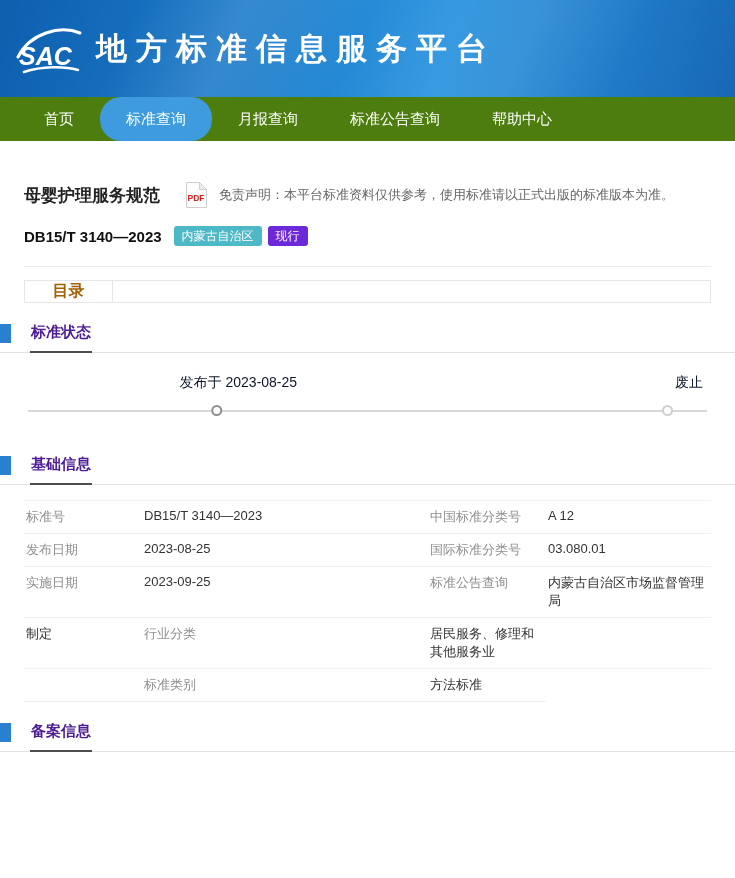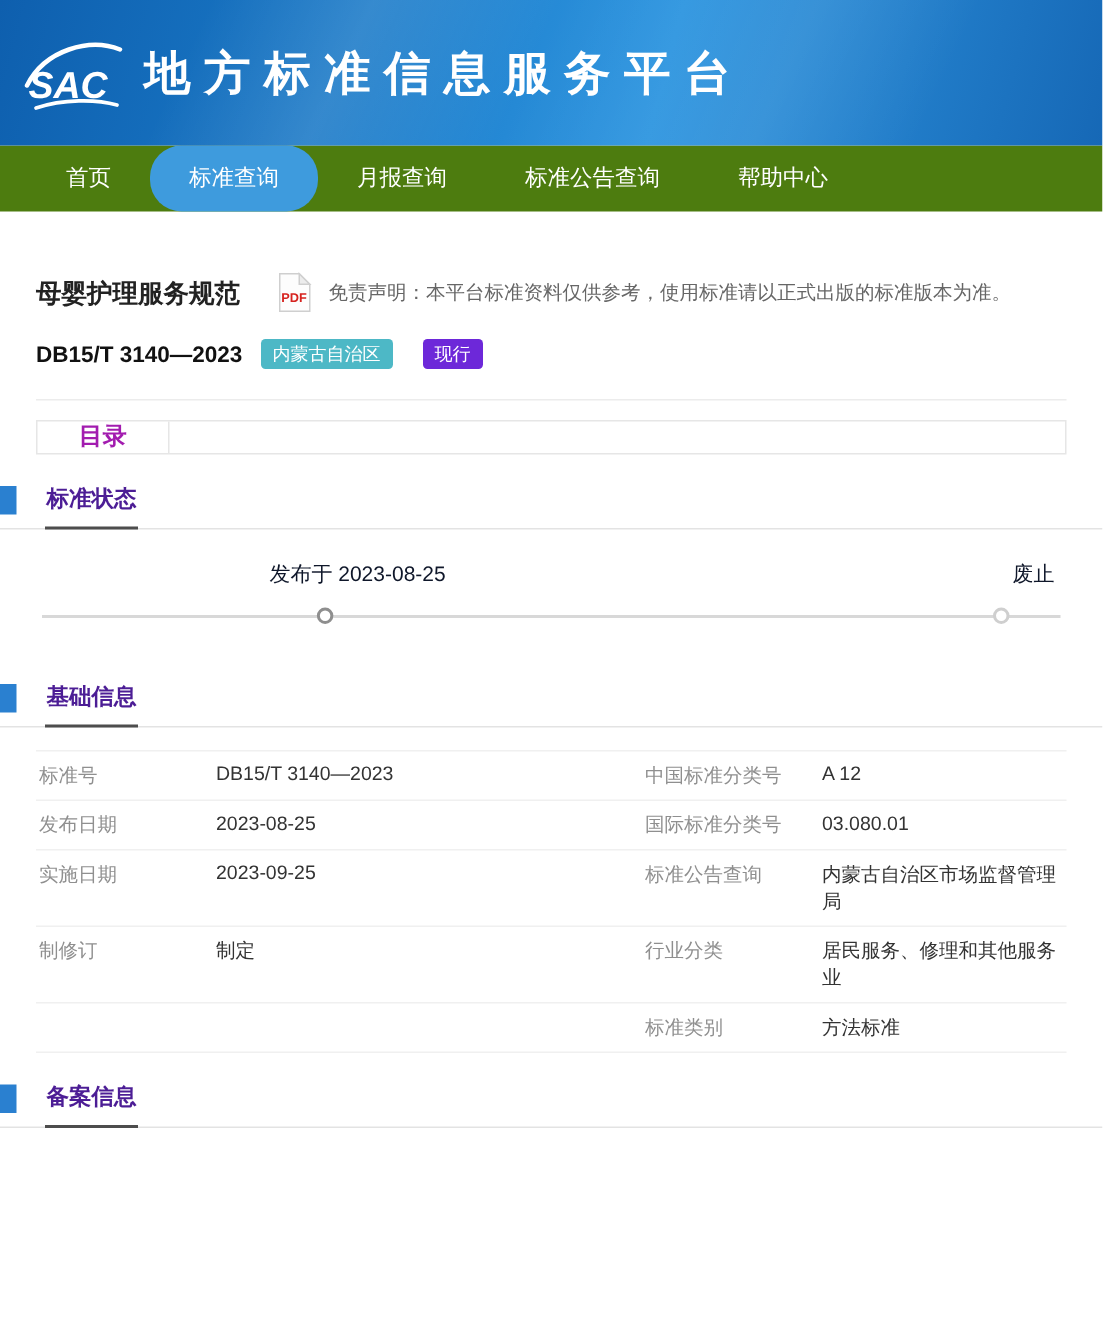--- a/index.html
+++ b/index.html
@@ -33,30 +33,30 @@
   .nav-item.active { background:#3e9bdd;border-radius:21px; }
 
   
   .doc-title-row { display:flex; align-items:center; gap:10px; margin:40px 24px 0; }
   .doc-title { font-size:17px; margin:0; color:#222; }
   .pdf-icon { margin-left:14px; display:inline-flex; cursor:pointer; }
   .disclaimer { font-size:13px; color:#666; }
 
   .doc-number-row { display:flex; align-items:center; gap:6px; margin:17px 24px 0; }
   .std-number { font-weight:bold; font-size:15px; color:#111; }
-  .badges { display:inline-flex; gap:20px; margin-left:6px; }
+  .badges { display:inline-flex; gap:6px; margin-left:6px; }
   .badge { font-size:12px; color:#fff; padding:2px 8px; border-radius:3px; line-height:16px; white-space:nowrap; }
 
   .top-divider { border-top:1px solid #ececec; margin:20px 24px 0; }
 
   
   .toc { display:flex; border:1px solid #e6e6e6; margin:13px 24px 0; }
   .toc-label {
     width:88px; display:flex; align-items:center; justify-content:center;
-    border-right:1px solid #e6e6e6; font-weight:bold; font-size:16px; color:#a21caf;
+    border-right:1px solid #e6e6e6; font-weight:bold; font-size:16px; color:#a16207;
   }
   .toc-links { display:flex; flex:1; padding:10px 0; }
   .toc-col { display:flex; flex-direction:column; margin-left:14px; width:190px; }
   .toc-link { color:#2470c2; font-size:14px; line-height:28px; cursor:pointer; }
 
   
   .sec { margin-top:20px; }
   .sec-header { position:relative; border-bottom:1px solid #e3e3e3; padding-left:30px; }
   .sec-marker { position:absolute; left:0; top:1px; width:11px; height:19px; background:#2a80d0; }
   .sec-title {
@@ -163,21 +163,20 @@
         <div class="info-cell info-label">中国标准分类号</div>
         <div class="info-cell info-value">A 12</div>
         <div class="info-cell info-label">发布日期</div>
         <div class="info-cell info-value">2023-08-25</div>
         <div class="info-cell info-label">国际标准分类号</div>
         <div class="info-cell info-value">03.080.01</div>
         <div class="info-cell info-label">实施日期</div>
         <div class="info-cell info-value">2023-09-25</div>
         <div class="info-cell info-label">标准公告查询</div>
         <div class="info-cell info-value">内蒙古自治区市场监督管理局</div>
-        <div class="info-cell info-label">制修订</div>
         <div class="info-cell info-value">制定</div>
         <div class="info-cell info-label">行业分类</div>
         <div class="info-cell info-value">居民服务、修理和其他服务业</div>
         <div class="info-cell info-label"></div>
         <div class="info-cell info-value"></div>
         <div class="info-cell info-label">标准类别</div>
         <div class="info-cell info-value">方法标准</div>
       </div>
   </section>
 

